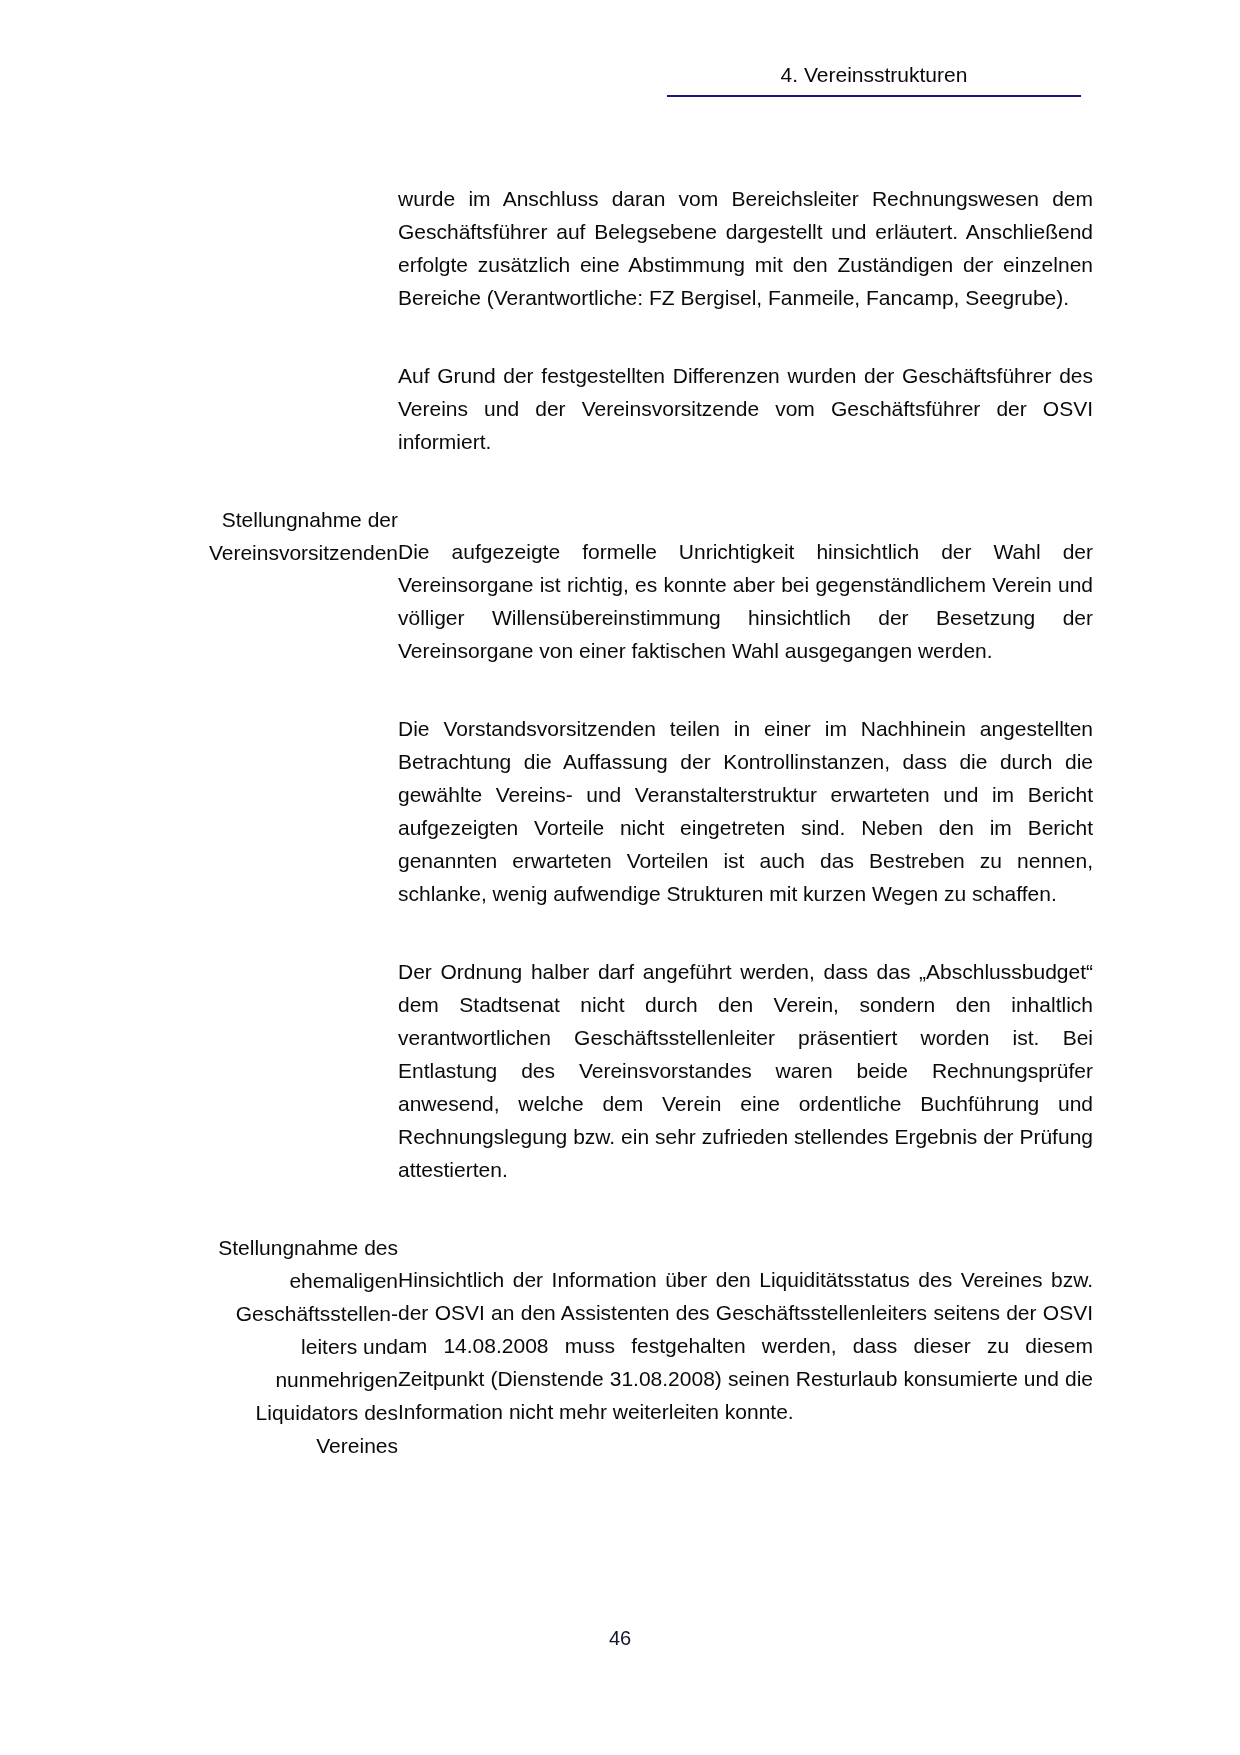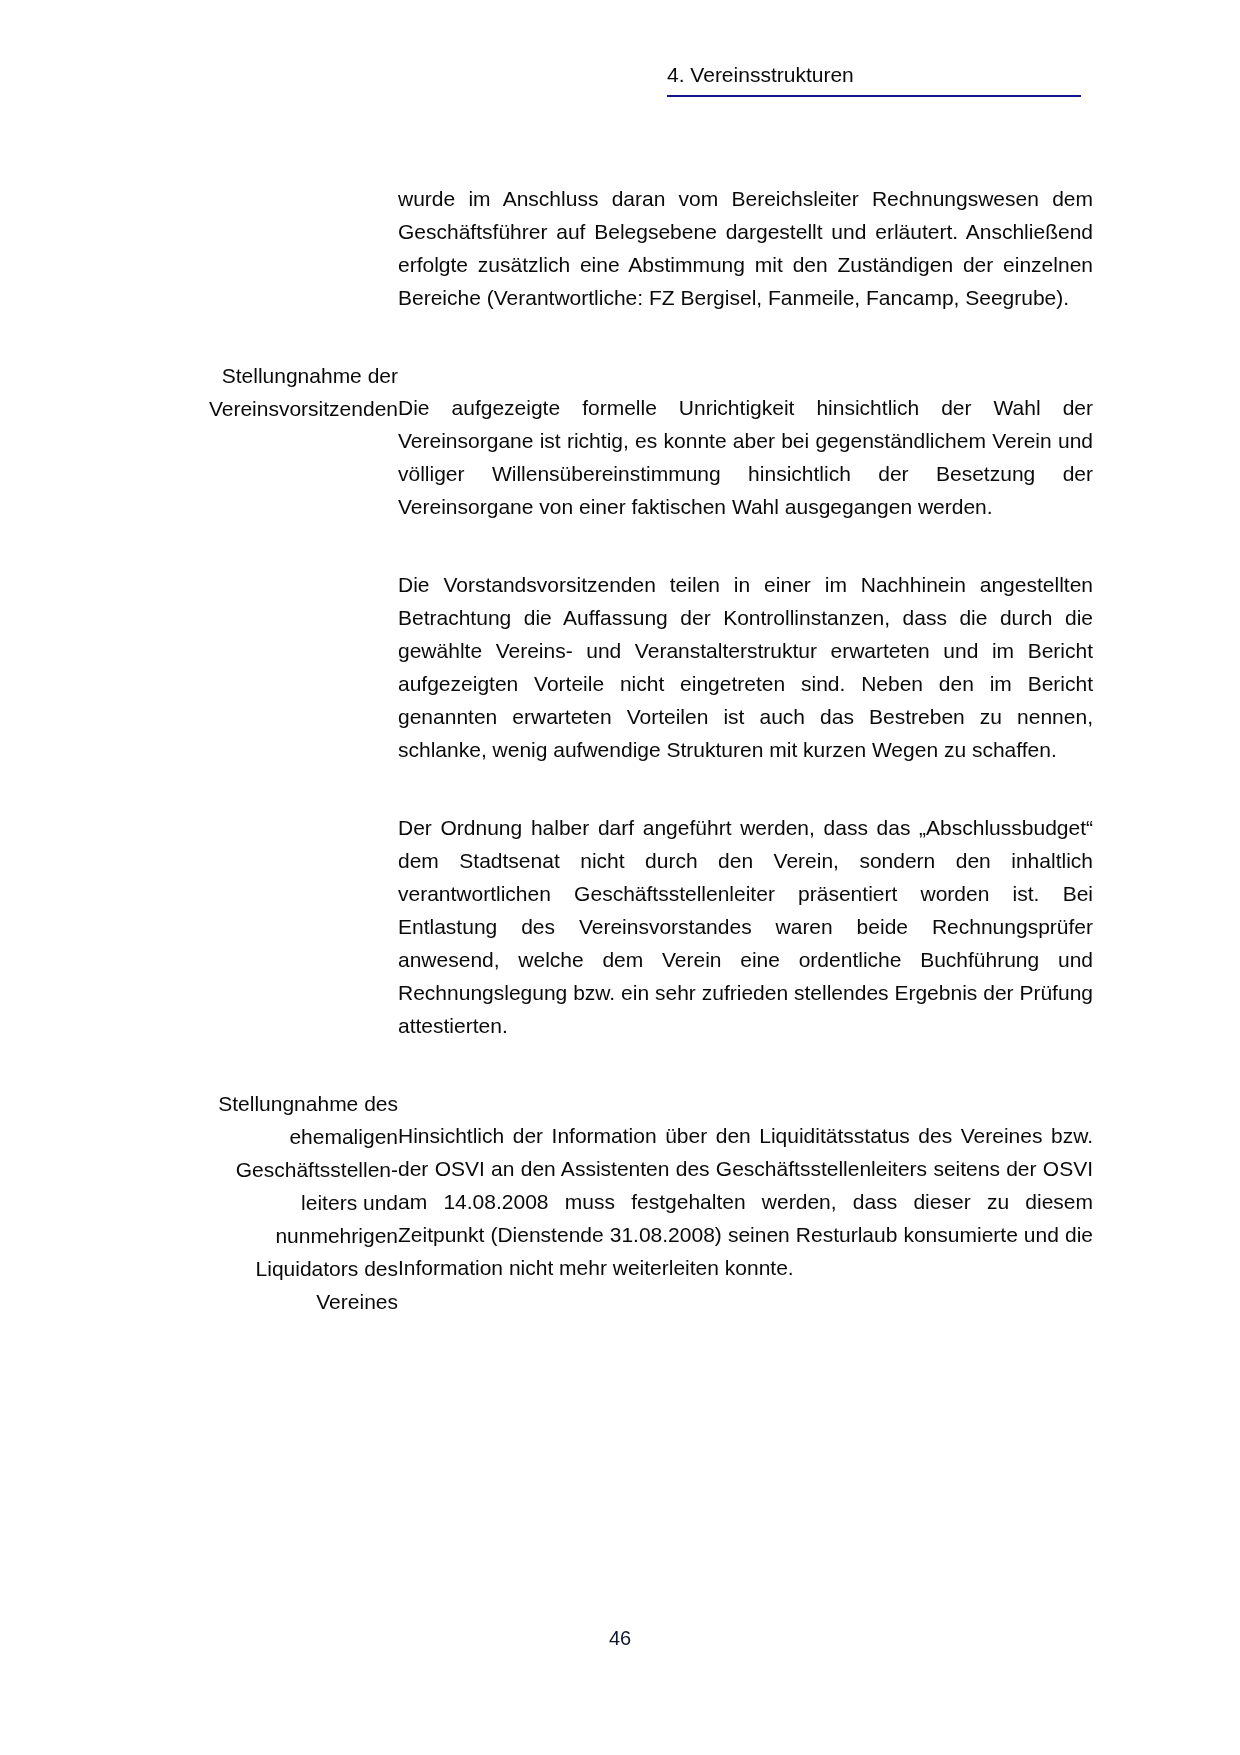--- a/index.html
+++ b/index.html
@@ -18,21 +18,21 @@
     line-height: 33px;
     overflow: hidden;
   }
 
   
   .header-wrap {
     position: absolute;
     top: 62px;
     left: 667px;
     width: 414px;
-    text-align: left;
+    text-align: center;
   }
   .header-title {
     display: block;
     padding-bottom: 7px;
     border-bottom: 2px solid #14148c;
     font-size: 21px;
     line-height: 26px;
     color: #0a0a0a;
   }
 
@@ -83,20 +83,21 @@
   <div class="header-wrap">
     <span class="header-title" style="border-bottom-color: rgb(20, 20, 140);">4. Vereinsstrukturen</span>
   </div>
 
   <div class="content">
 
     <div class="row">
       <div class="label-col"></div>
       <div class="body-col">
         <p>wurde im Anschluss daran vom Bereichsleiter Rechnungswesen dem Geschäftsführer auf Belegsebene dargestellt und erläutert. Anschließend erfolgte zusätzlich eine Abstimmung mit den Zuständigen der einzelnen Bereiche (Verantwortliche: FZ Bergisel, Fanmeile, Fancamp, Seegrube).</p>
+        <p>Auf Grund der festgestellten Differenzen wurden der Geschäftsführer des Vereins und der Vereinsvorsitzende vom Geschäftsführer der OSVI informiert.</p>
       </div>
     </div>
 
     <div class="row">
       <div class="label-col">Stellungnahme der
 Vereinsvorsitzenden</div>
       <div class="body-col">
         <p>Die aufgezeigte formelle Unrichtigkeit hinsichtlich der Wahl der Vereinsorgane ist richtig, es konnte aber bei gegenständlichem Verein und völliger Willensübereinstimmung hinsichtlich der Besetzung der Vereinsorgane von einer faktischen Wahl ausgegangen werden.</p>
         <p>Die Vorstandsvorsitzenden teilen in einer im Nachhinein angestellten Betrachtung die Auffassung der Kontrollinstanzen, dass die durch die gewählte Vereins- und Veranstalterstruktur erwarteten und im Bericht aufgezeigten Vorteile nicht eingetreten sind. Neben den im Bericht genannten erwarteten Vorteilen ist auch das Bestreben zu nennen, schlanke, wenig aufwendige Strukturen mit kurzen Wegen zu schaffen.</p>
         <p>Der Ordnung halber darf angeführt werden, dass das „Abschlussbudget“ dem Stadtsenat nicht durch den Verein, sondern den inhaltlich verantwortlichen Geschäftsstellenleiter präsentiert worden ist. Bei Entlastung des Vereinsvorstandes waren beide Rechnungsprüfer anwesend, welche dem Verein eine ordentliche Buchführung und Rechnungslegung bzw. ein sehr zufrieden stellendes Ergebnis der Prüfung attestierten.</p>

